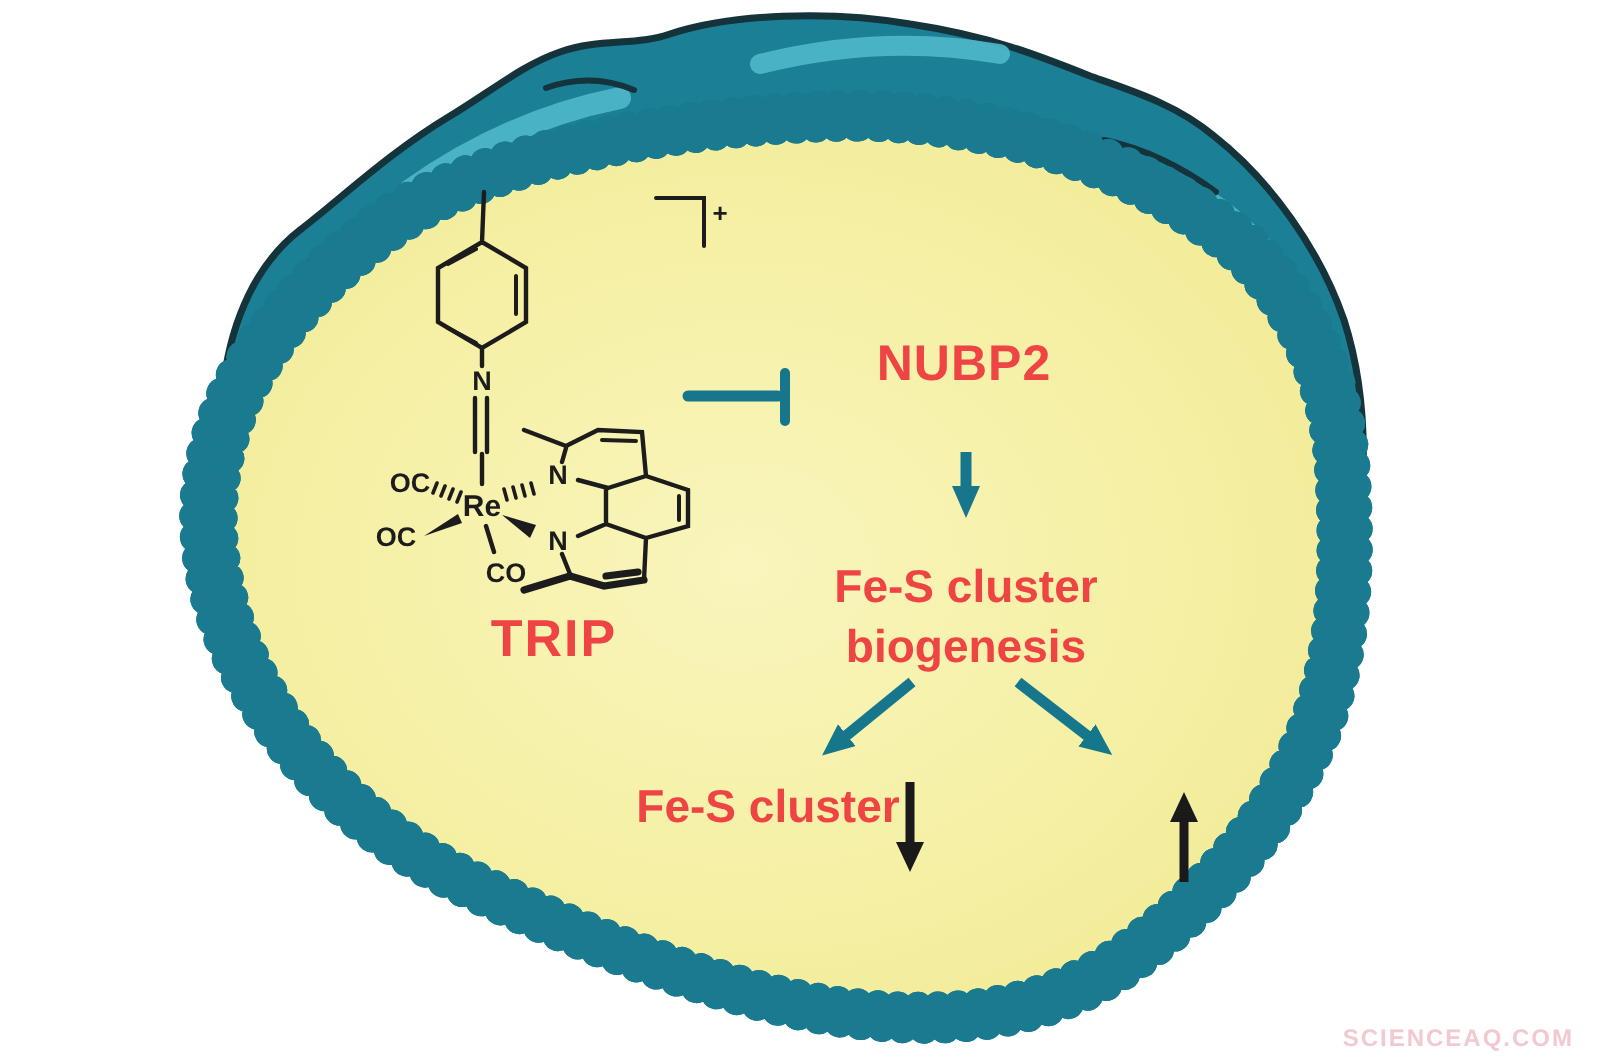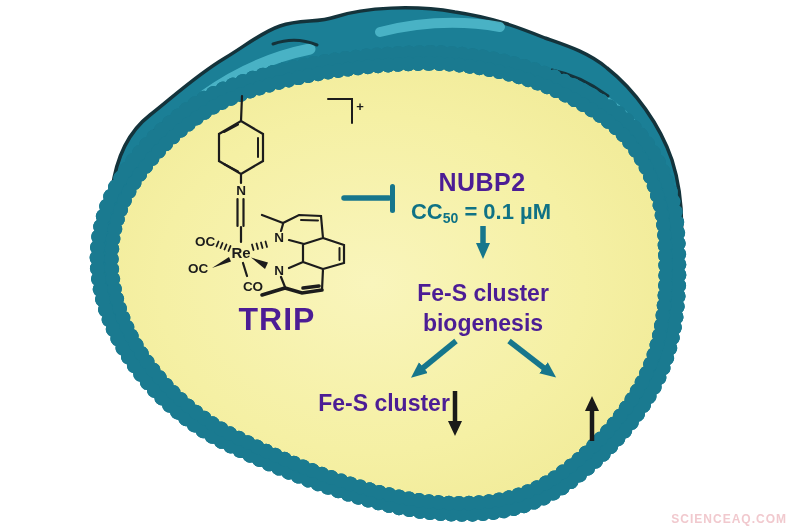--- a/index.html
+++ b/index.html
@@ -4,29 +4,29 @@
 <style>
   html,body{margin:0;padding:0;background:#fff;}
   #canvas{
     position:relative;width:800px;height:530px;background:#ffffff;
     overflow:hidden;font-family:"Liberation Sans",sans-serif;
   }
   #cell-svg{position:absolute;left:0;top:0;}
   .label{
     position:absolute;transform:translateX(-50%);
     font-family:"Liberation Sans",sans-serif;font-weight:bold;
-    color:#4c1d95;text-align:center;white-space:nowrap;line-height:30px;
+    color:#ef4444;text-align:center;white-space:nowrap;line-height:30px;
   }
   .lbl-nubp2{left:482px;top:167px;font-size:25px;letter-spacing:.5px;}
   .lbl-cc50{left:481px;top:197px;font-size:22px;color:#0f7285;}
   .lbl-cc50 .sub{font-size:14px;vertical-align:-4px;}
   .lbl-biogenesis{left:483px;top:278px;font-size:23px;}
   .lbl-proteins{left:384px;top:388px;font-size:23px;}
   .lbl-ferritin{left:544px;top:407px;font-size:23px;}
-  .lbl-trip{left:277px;top:304px;font-size:32px;letter-spacing:1px;}
+  .lbl-trip{left:277px;top:304px;font-size:26px;letter-spacing:1px;}
   .watermark{
     position:absolute;right:13px;top:512px;font-size:12px;font-weight:bold;
     color:#f1c9ce;letter-spacing:1px;font-family:"Liberation Sans",sans-serif;margin-left:12px;
   }
 </style>
 </head>
 <body>
 
 <div id="canvas">
 
@@ -165,23 +165,20 @@
       <path d="M509,341 L549,372" stroke="#16768c" stroke-width="5.5" fill="none" marker-end="url(#tealHead)"></path>
       <path d="M455,391 L455,428" stroke="#1a1a1a" stroke-width="4.5" fill="none" marker-end="url(#blackHead)"></path>
       <path d="M592,441 L592,404" stroke="#1a1a1a" stroke-width="4.5" fill="none" marker-end="url(#blackHead)"></path>
     </g>
   </svg>
 
   <div class="label lbl-trip">TRIP</div>
 
   <div class="label lbl-nubp2">NUBP2</div>
 
-  <div class="label lbl-cc50">
-    <span>CC</span><span class="sub">50</span><span> = 0.1 µM</span>
-  </div>
 
   <div class="label lbl-biogenesis">
     <div>Fe-S cluster</div>
     <div>biogenesis</div>
   </div>
 
   <div class="label lbl-proteins">
     <div>Fe-S cluster</div>
   </div>
 

